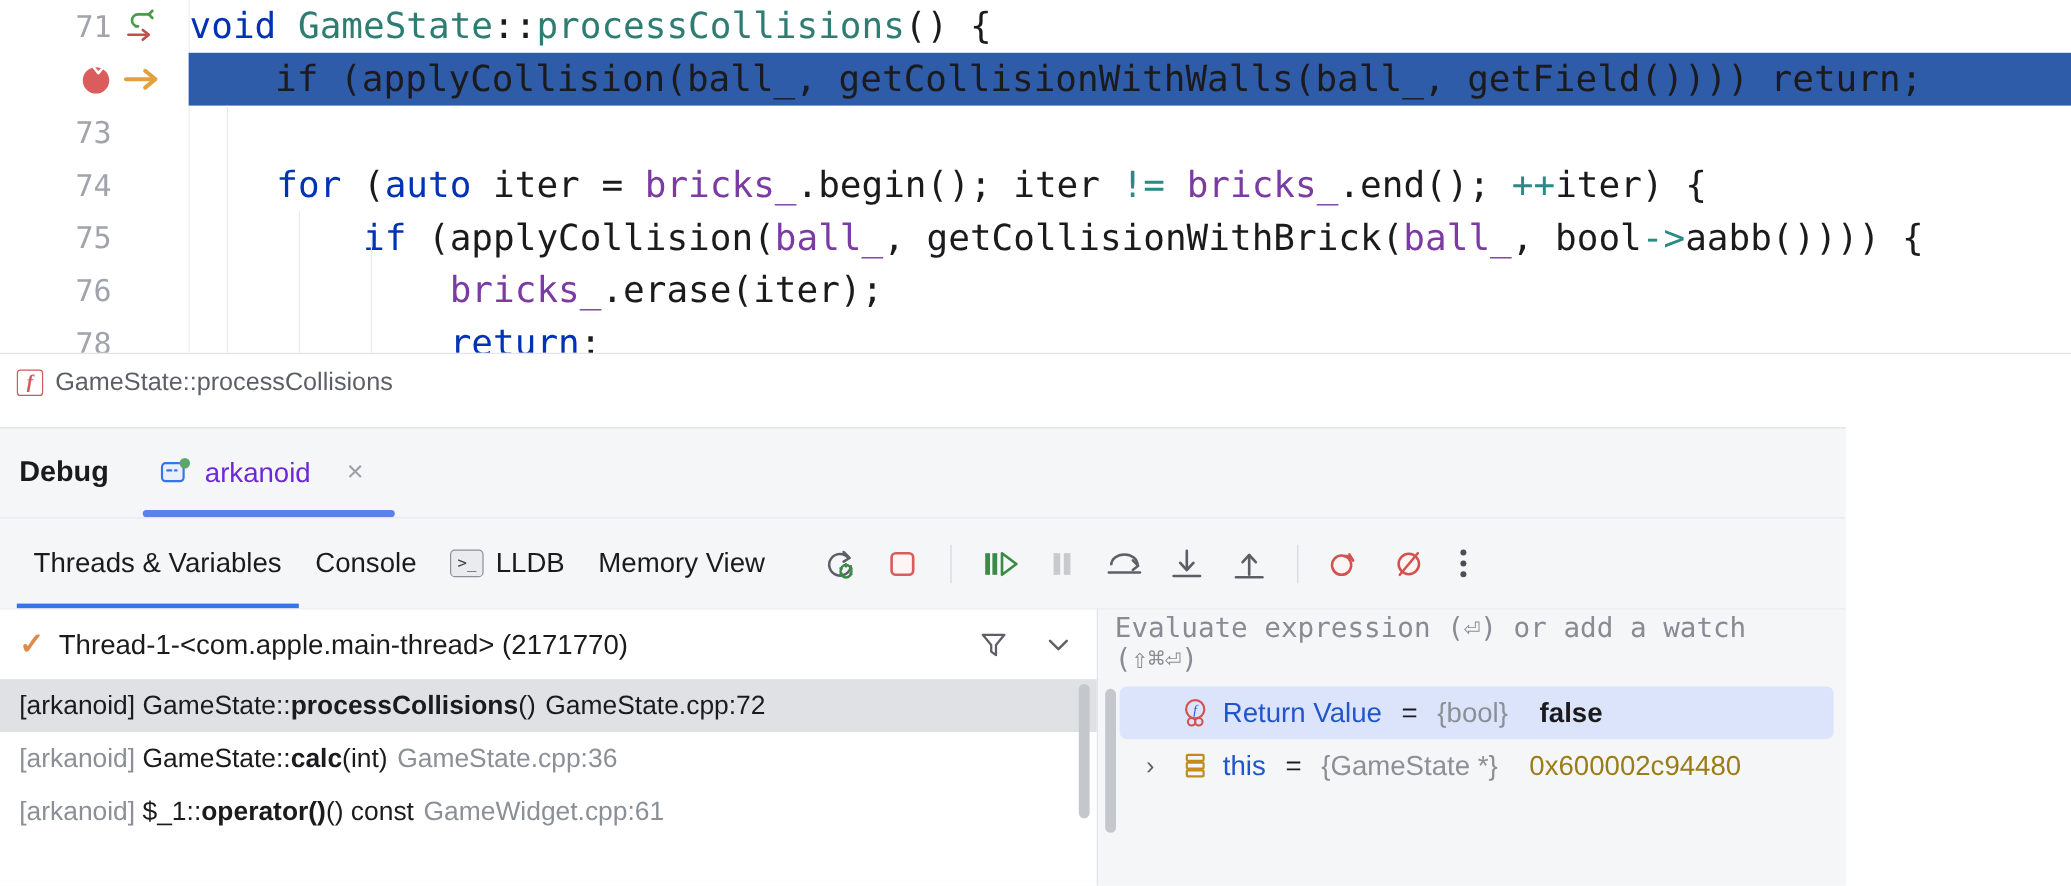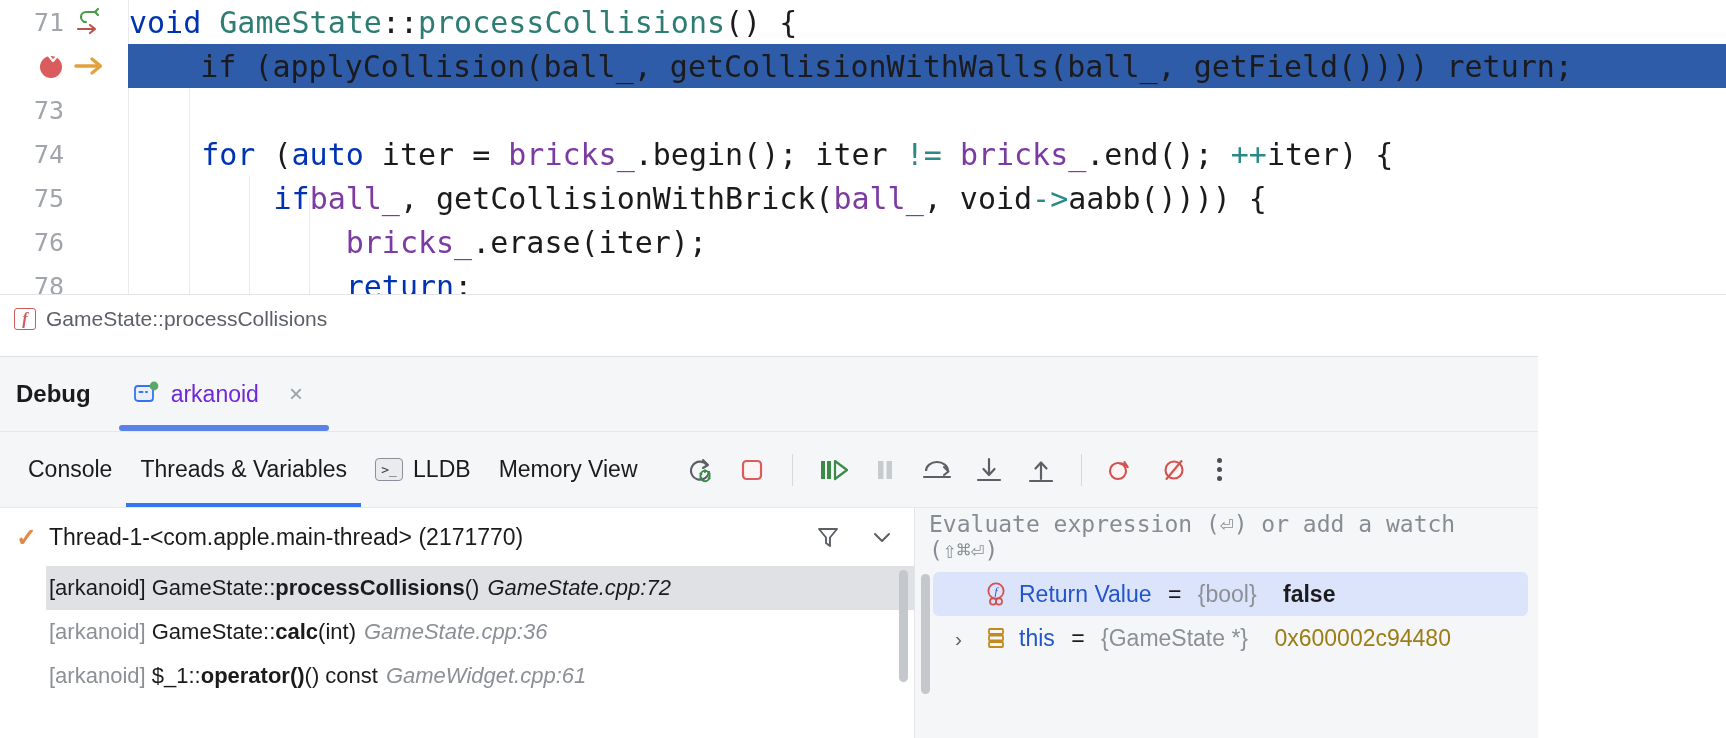--- a/index.html
+++ b/index.html
@@ -10,21 +10,21 @@
     overflow: hidden;
   }
   #app { position: relative; width: 1726px; height: 738px; background: #fff; }
 
   
   .editor {
     position: absolute; left: 0; top: 0; width: 1726px; height: 330px;
     background: #ffffff; overflow: hidden;
   }
   .code-row {
-    position: relative; height: 44px; display: flex; align-items: center;
+    position: relative; height: 44px; display: flex; align-items: center; padding-left: 29px;
   }
   .gutter {
     width: 128px; height: 44px; flex: 0 0 128px;
     display: flex; align-items: center; justify-content: flex-end;
     position: relative; background: #ffffff;
   }
   .lineno {
     font-family: "DejaVu Sans Mono", monospace;
     font-size: 25px; color: #a0a4ab; letter-spacing: 0px;
     padding-right: 6px;
@@ -137,29 +137,29 @@
     height: 58px; display: flex; align-items: center; padding: 0 10px 0 16px;
     background: #ffffff; gap: 12px;
   }
   .check-mark { font-size: 25px; color: #e08a4a; font-weight: bold; line-height: 1; }
   .thread-label { font-size: 23px; color: #1b1b1d; flex: 1 1 auto; }
   .filter-icon { width: 40px; height: 40px; display: flex; align-items: center; justify-content: center; }
   .chev-icon { width: 44px; height: 40px; display: flex; align-items: center; justify-content: center; }
 
   .frames { position: relative; background: #fff; }
   .frame-row {
-    height: 44px; display: flex; align-items: center; padding-left: 3px;
-    font-size: 22px; color: #1b1b1d; white-space: nowrap; margin-left: 46px;
+    height: 44px; display: flex; align-items: center; padding-left: 16px;
+    font-size: 22px; color: #1b1b1d; white-space: nowrap;
   }
   .frame-row.selected { background: #dfe1e5; }
   .frame-row .mod { color: #8b9096; }
   .frame-row.selected .mod { color: #1b1b1d; }
   .frame-row .cls { color: #1b1b1d; }
   .frame-row .meth { font-weight: bold; color: #1b1b1d; }
-  .frame-row .loc { font-style: italic; color: #8b9096; margin-left: 8px; }
+  .frame-row .loc { color: #8b9096; margin-left: 8px; }
   .frame-row.selected .loc { color: #1b1b1d; }
   .frames-scrollbar {
     position: absolute; right: 6px; top: 4px; width: 9px; height: 112px;
     background: #c4c7cc; border-radius: 5px;
   }
 
   .eval-row {
     height: 58px; display: flex; align-items: center; padding-left: 14px;
     background: #f5f6f8;
   }
@@ -239,21 +239,21 @@
             <span class="lineno">74</span>
             <div class="gutter-icons"></div>
           </div>
           <div class="code-cell"><span class="punc">    </span><span class="kw">for</span><span class="punc"> (</span><span class="kw">auto</span><span class="punc"> iter = </span><span class="field">bricks_</span><span class="punc">.begin(); iter </span><span class="op">!=</span><span class="punc"> </span><span class="field">bricks_</span><span class="punc">.end(); </span><span class="op">++</span><span class="punc">iter) {</span></div>
         </div>
         <div class="code-row">
           <div class="gutter">
             <span class="lineno">75</span>
             <div class="gutter-icons"></div>
           </div>
-          <div class="code-cell"><span class="punc">        </span><span class="kw">if</span><span class="field">ball_</span><span class="punc">, getCollisionWithBrick(</span><span class="field">ball_</span><span class="punc">, void</span><span class="op">-&gt;</span><span class="punc">aabb()))) {</span></div>
+          <div class="code-cell"><span class="punc">        </span><span class="kw">if</span><span class="punc"> (applyCollision(</span><span class="field">ball_</span><span class="punc">, getCollisionWithBrick(</span><span class="field">ball_</span><span class="punc">, bool</span><span class="op">-&gt;</span><span class="punc">aabb()))) {</span></div>
         </div>
         <div class="code-row">
           <div class="gutter">
             <span class="lineno">76</span>
             <div class="gutter-icons"></div>
           </div>
           <div class="code-cell"><span class="punc">            </span><span class="field">bricks_</span><span class="punc">.erase(iter);</span></div>
         </div>
         <div class="code-row clipped">
           <div class="gutter">
@@ -289,25 +289,25 @@
         </span>
         <span class="tw-tab-label">arkanoid</span>
         <span class="tw-tab-close">×</span>
       </div>
 
       <div class="tab-underline"></div>
     </div>
 
     <div class="tw-tabsrow">
       <div id="view-tabs" style="display:flex;align-items:center;">
+          <div class="vtab active">
+            <span>Threads &amp; Variables</span>
+          </div>
           <div class="vtab">
             <span>Console</span>
-          </div>
-          <div class="vtab active">
-            <span>Threads &amp; Variables</span>
           </div>
           <div class="vtab">
             <span class="lldb-icon">&gt;_</span>
             <span>LLDB</span>
           </div>
           <div class="vtab">
             <span>Memory View</span>
           </div>
         </div>
 

